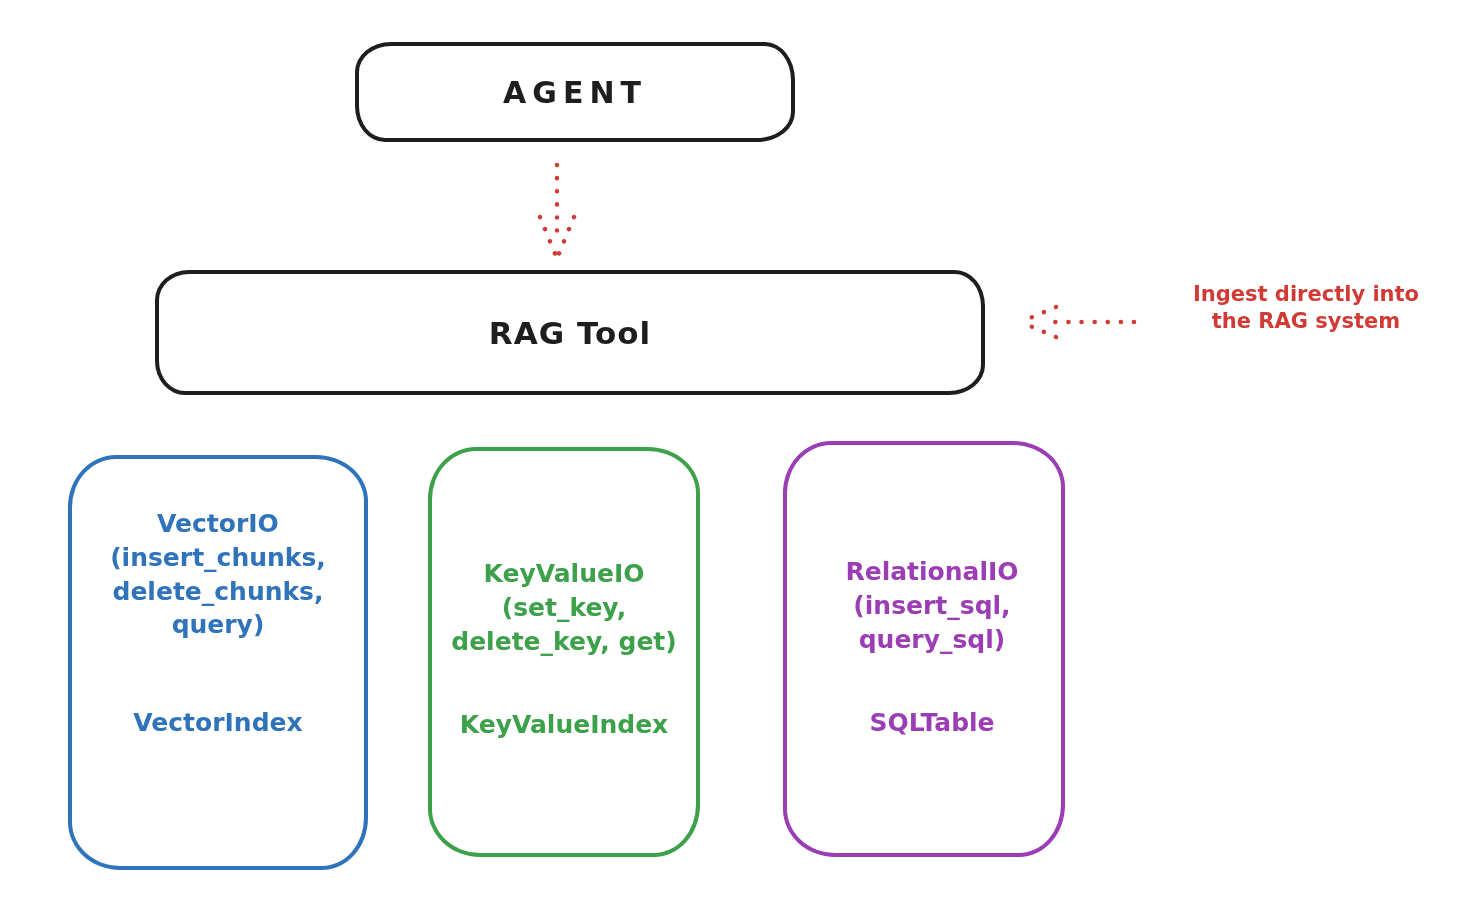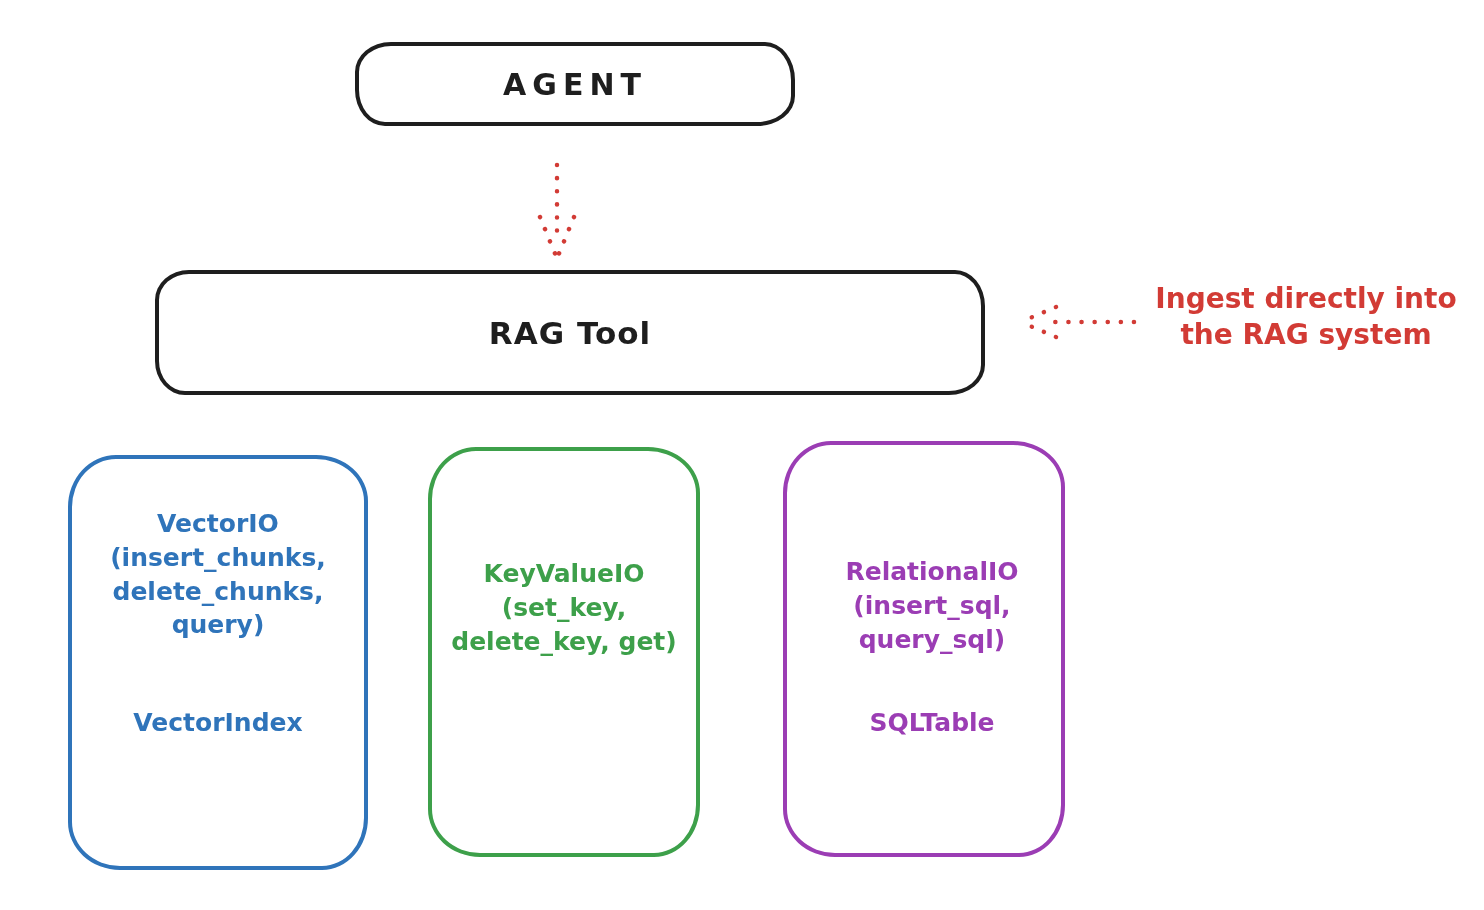--- a/index.html
+++ b/index.html
@@ -17,21 +17,21 @@
   .node {
     position: absolute;
     background: #ffffff;
     border: 4px solid #1e1e1e;
     display: flex;
     align-items: center;
     justify-content: center;
     color: #1e1e1e;
   }
   .agent-node {
-    left: 355px; top: 42px; width: 440px; height: 84px;
+    left: 355px; top: 42px; width: 440px; height: 100px;
     border-radius: 36px 30px 38px 30px / 30px 38px 30px 36px;
   }
   .agent-node .label {
     font-size: 30px; font-weight: 700; letter-spacing: 6px;
   }
   .rag-node {
     left: 155px; top: 270px; width: 830px; height: 125px;
     border-radius: 34px 30px 36px 30px / 30px 36px 30px 34px;
   }
   .rag-node .label {
@@ -79,21 +79,21 @@
   .relational-node .index-label { margin-top: 52px; }
 
   
   .arrow { position: absolute; }
   .arrow-down { left: 527px; top: 160px; }
   .arrow-left { left: 1012px; top: 300px; }
   .annotation {
     position: absolute;
     left: 1136px; top: 281px; width: 340px;
     color: #d23b35;
-    font-size: 28px;
+    font-size: 21px;
     font-weight: 600;
     line-height: 1.3;
     text-align: center;
     white-space: pre-line;
   }
 </style>
 </head>
 <body>
 
 <div class="canvas">
@@ -130,20 +130,21 @@
 (insert_chunks,
 delete_chunks,
 query)</div>
     <div class="index-label">VectorIndex</div>
   </div>
 
   <div class="backend keyvalue-node">
     <div class="signature">KeyValueIO
 (set_key,
 delete_key, get)</div>
+    <div class="index-label">KeyValueIndex</div>
   </div>
 
   <div class="backend relational-node">
     <div class="signature">RelationalIO
 (insert_sql,
 query_sql)</div>
     <div class="index-label">SQLTable</div>
   </div>
 
 </div>

